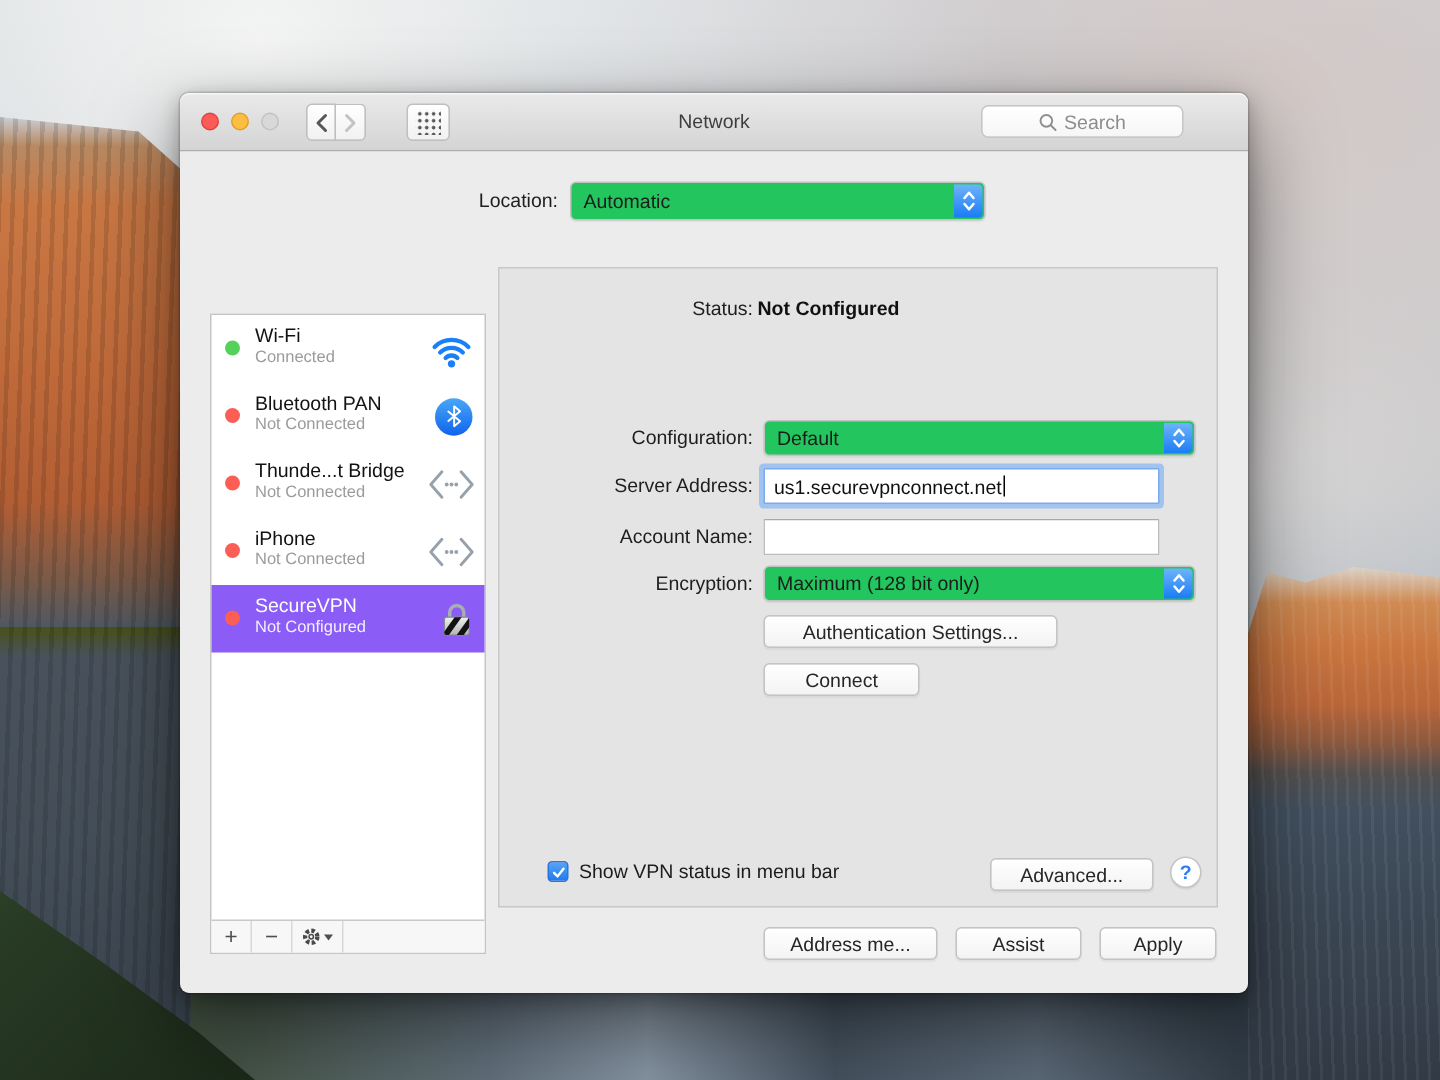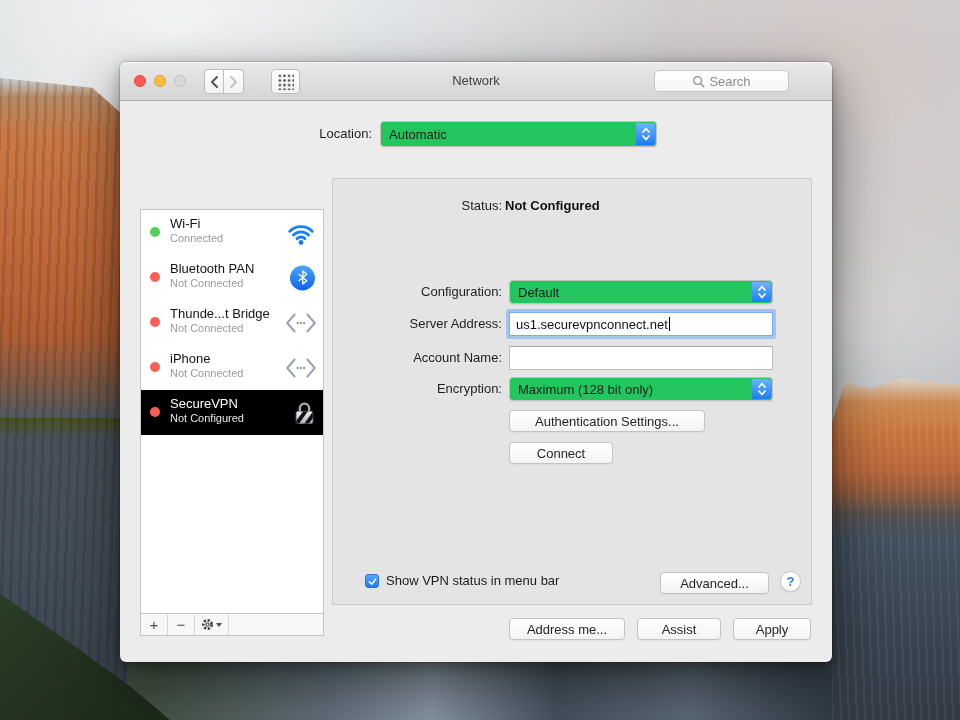--- a/index.html
+++ b/index.html
@@ -58,21 +58,21 @@
   .popup{position:absolute;box-sizing:border-box;background:#22c55e;border:1px solid #c2c2c2;border-radius:4px;
     box-shadow:0 1px 1px rgba(0,0,0,.06);}
   .popup .pval{position:absolute;left:8px;top:50%;transform:translateY(-50%);font-size:13px;color:#1c1c1c;white-space:nowrap;}
   .stepper{position:absolute;right:1px;top:1px;bottom:1px;width:19px;border-radius:0 3px 3px 0;
     background:linear-gradient(#6db4fa,#1b7cf5);display:flex;align-items:center;justify-content:center;}
   .locpopup{left:260px;top:59px;width:277px;height:26px;}
   
   .sidebar{position:absolute;left:20px;top:103px;width:184px;height:427px;box-sizing:border-box;
     background:#fff;border:1px solid #c5c5c5;margin-top:44px;}
   .srow{position:absolute;left:0;right:0;height:45px;}
-  .srow.sel{background:#000000;}
+  .srow.sel{background:#8b5cf6;}
   .dot{position:absolute;left:9px;top:17px;width:10px;height:10px;border-radius:50%;}
   .dot.green{background:#53d158;}
   .dot.red{background:#fb5e55;}
   .snm{position:absolute;left:29px;top:6px;font-size:13px;color:#121212;white-space:nowrap;}
   .sst{position:absolute;left:29px;top:22px;font-size:11px;color:#9b9b9b;white-space:nowrap;}
   .srow.sel .snm{color:#fff;}
   .srow.sel .sst{color:rgba(255,255,255,.9);}
   .sicon{position:absolute;right:5px;top:50%;transform:translateY(-50%);display:flex;}
   .btc{width:25px;height:25px;border-radius:50%;background:linear-gradient(#4aa6f7,#0f64ee);
     display:flex;align-items:center;justify-content:center;}
@@ -81,21 +81,21 @@
   .sbtn{width:27px;height:100%;border-right:1px solid #d8d8d8;display:flex;align-items:center;
     justify-content:center;font-size:15px;color:#4f4f4f;box-sizing:border-box;}
   .sbtn.gear{width:34px;gap:2px;}
   .chev-dn{width:0;height:0;border-left:3.5px solid transparent;border-right:3.5px solid transparent;
     border-top:4px solid #4f4f4f;}
   
   .panel{position:absolute;left:212px;top:116px;width:480px;height:427px;box-sizing:border-box;
     background:#e4e4e4;border:1px solid #c8c8c8;padding-left:48px;}
   .plabel{position:absolute;left:0;width:169px;text-align:right;font-size:13px;color:#1e1e1e;white-space:nowrap;}
   .statusval{position:absolute;left:172px;top:19px;font-size:13px;font-weight:bold;color:#111;}
-  .ppopup{left:176px;width:264px;height:24px;}
+  .ppopup{left:176px;width:288px;height:24px;}
   .tfield{position:absolute;left:176px;width:264px;height:24px;box-sizing:border-box;background:#fff;
     border:1px solid #bdbdbd;border-top-color:#a8a8a8;border-radius:1px;font-size:13px;color:#111;
     display:flex;align-items:center;padding:0 6px;}
   .tfield.focus{box-shadow:0 0 0 3px rgba(106,168,245,.55);border-color:#7aabee;}
   .caret{display:inline-block;width:1px;height:14px;background:#000;margin-left:1px;}
   .btn{position:absolute;box-sizing:border-box;height:22px;background:linear-gradient(#fff,#f3f3f3);
     border:1px solid #c3c3c3;border-radius:4px;box-shadow:0 1px 1px rgba(0,0,0,.05);
     display:flex;align-items:center;justify-content:center;font-size:13px;color:#262626;white-space:nowrap;}
   .checkbox{position:absolute;left:32px;top:395px;width:14px;height:14px;border-radius:3px;
     background:linear-gradient(#54a5f8,#1e7bf3);border:1px solid #2f74d8;box-sizing:border-box;

